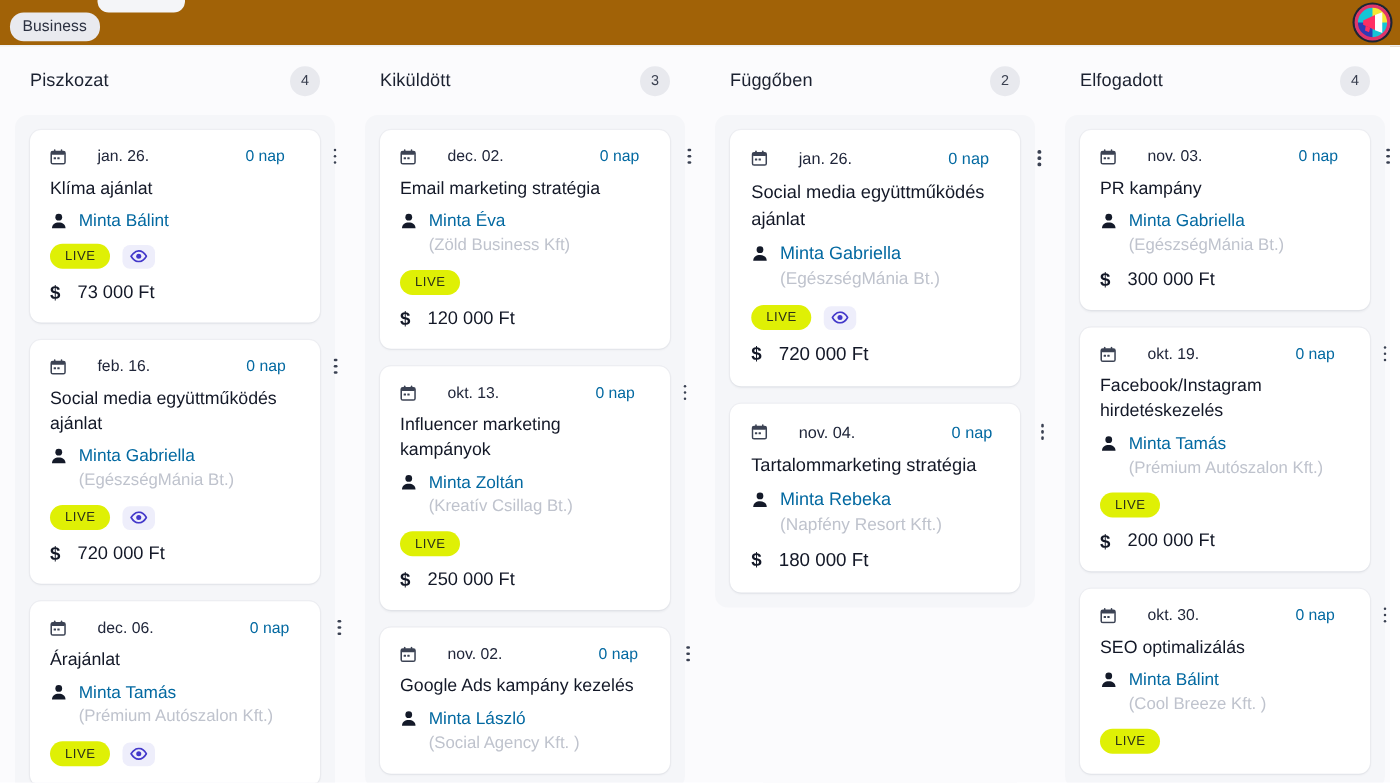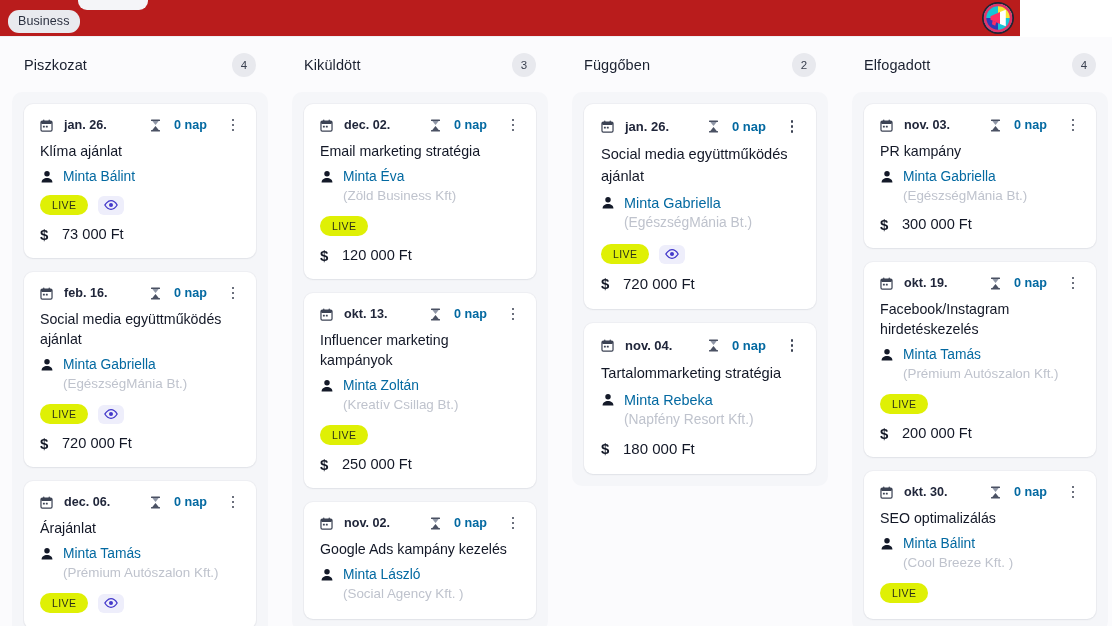--- a/index.html
+++ b/index.html
@@ -6,22 +6,22 @@
   html, body {
     width: 1120px; height: 626px;
     background: #ffffff;
     font-family: "Liberation Sans", sans-serif;
     overflow: hidden;
   }
   #app { position: relative; width: 1120px; height: 626px; background: #ffffff; }
 
   
   .topbar {
-    position: absolute; left: 0; top: 0; width: 1020px; height: 37px;
-    background: #b91c1c;
+    position: absolute; left: 0; top: 0; width: 1120px; height: 37px;
+    background: #a16207;
     border-bottom: 1px solid #eef0f4;
     text-align: right;
   }
   .ghost-tab {
     position: absolute; left: 78px; top: -8px; width: 70px; height: 18px;
     background: #f4f5f8; border-radius: 9px;
   }
   .biz-tag {
     position: absolute; left: 8px; top: 10px;
     background: #e9eaef; color: #2b3040;
@@ -61,23 +61,22 @@
   }
 
   
   .card {
     background: #ffffff; border-radius: 9px;
     padding: 14px 16px 16px 16px;
     box-shadow: 0 1px 2px rgba(24,30,48,.06), 0 0 0 1px rgba(24,30,48,.03);
     display: flex; flex-direction: column;
   }
   .card-top {
-    display: flex; align-items: center; gap: 11px;
+    display: flex; align-items: center; gap: 25px;
     margin-bottom: 9px;
-    font-weight: bold;
   }
   .cal-ico { width: 13px; height: 13px; flex: 0 0 13px; display: block; }
   .date { font-size: 12.6px; color: #20263a; white-space: nowrap; }
   .spacer { flex: 1 1 auto; }
   .days { font-size: 12.6px; color: #0369a1; white-space: nowrap; margin-left: 2px; }
   .dots {
     width: 14px; flex: 0 0 14px; display: flex; flex-direction: column;
     align-items: center; gap: 2.5px; margin-left: 8px; cursor: pointer;
   }
   .dots i { width: 2.6px; height: 2.6px; border-radius: 50%; background: #3a4152; display: block; }

